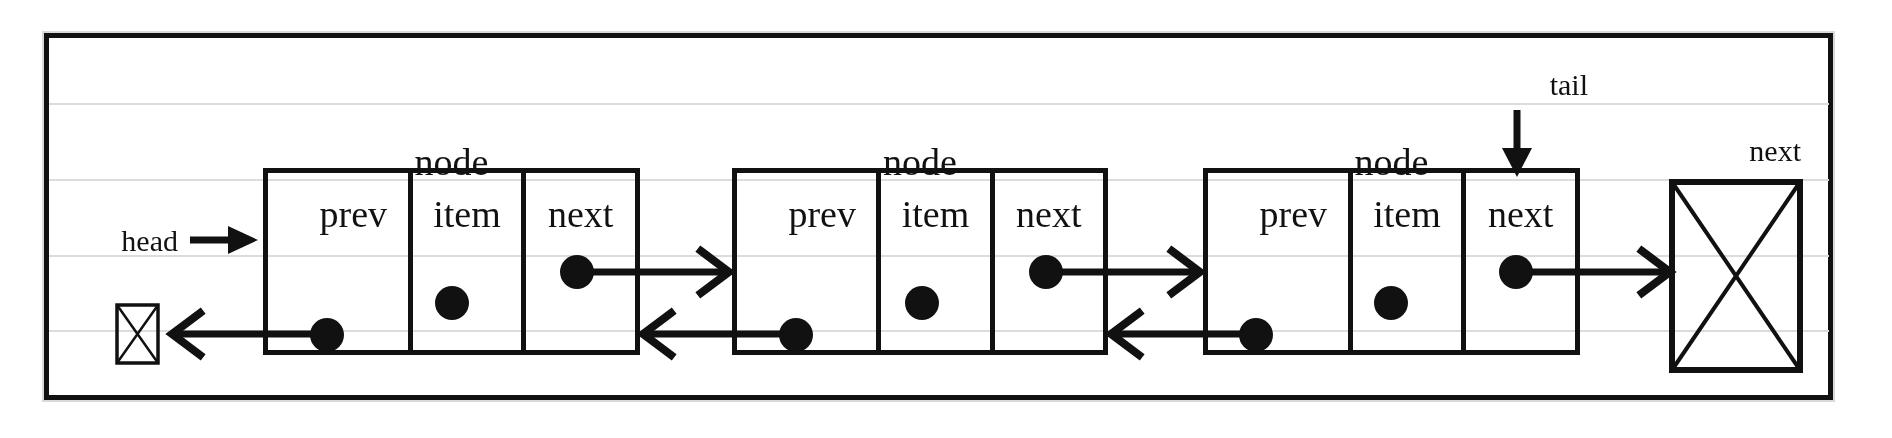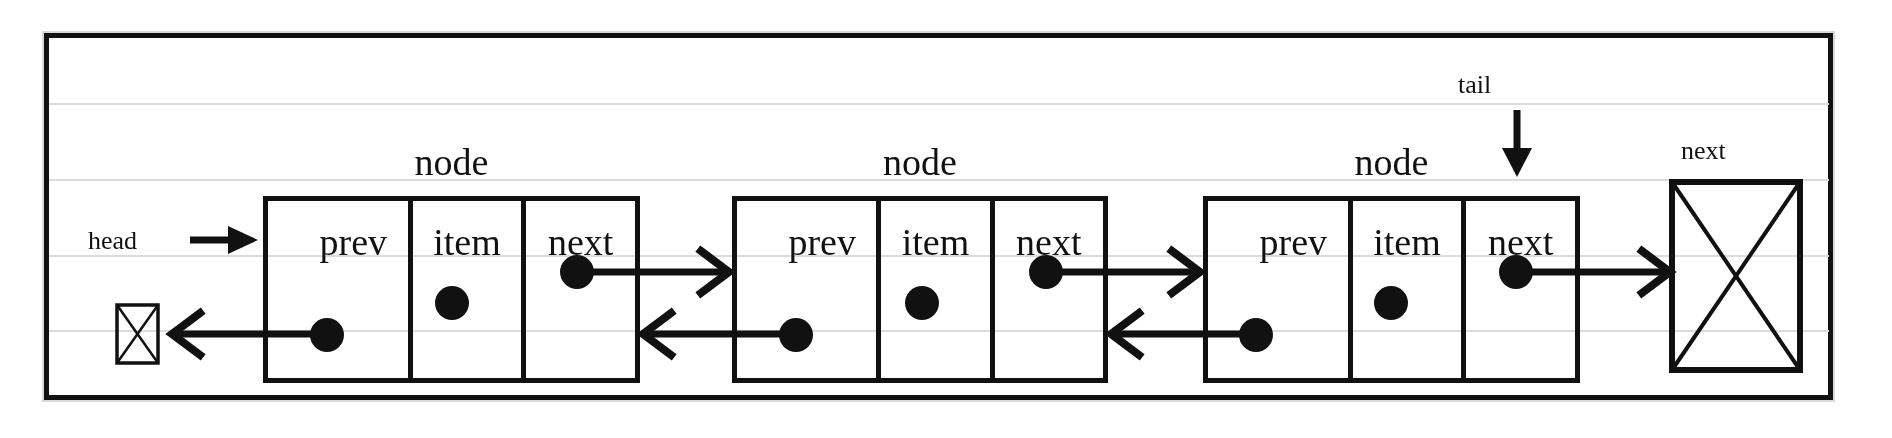--- a/index.html
+++ b/index.html
@@ -17,41 +17,41 @@
     outline:2px solid #d9d9d9;
     box-sizing:border-box;
     background:transparent;
     z-index:0;
   }
   .gridline{
     position:absolute;left:49px;width:1780px;height:2px;
     background:#dcdcdc;z-index:1;
   }
   .node{
-    position:absolute;top:196px;height:187px;
+    position:absolute;top:168px;height:187px;
     border:5px solid #111;box-sizing:border-box;
     display:flex;z-index:2;background:transparent;padding-left:31px;
   }
   .cell{
     flex:1;position:relative;
     border-right:5px solid #111;
   }
   .cell:last-child{border-right:none;}
   .cell-label{
     position:absolute;top:20px;left:0;right:0;
     text-align:center;font-size:38px;line-height:42px;
     white-space:nowrap;
   }
   .node-title{
     position:absolute;top:132px;height:42px;
     text-align:center;font-size:38px;line-height:42px;z-index:2;margin-top:9px;
   }
   .float-label{
-    position:absolute;text-align:left;
-    font-size:26px;line-height:42px;z-index:2;white-space:nowrap;
+    position:absolute;text-align:right;
+    font-size:30px;line-height:42px;z-index:2;white-space:nowrap;
   }
   .head-label{left:88px;top:220px;width:90px;}
   .tail-label{left:1458px;top:64px;width:130px;}
   .null-label{left:1681px;top:130px;width:120px;}
   svg.overlay{
     position:absolute;left:0;top:0;z-index:3;
     pointer-events:none;
   }
 </style>
 </head>

